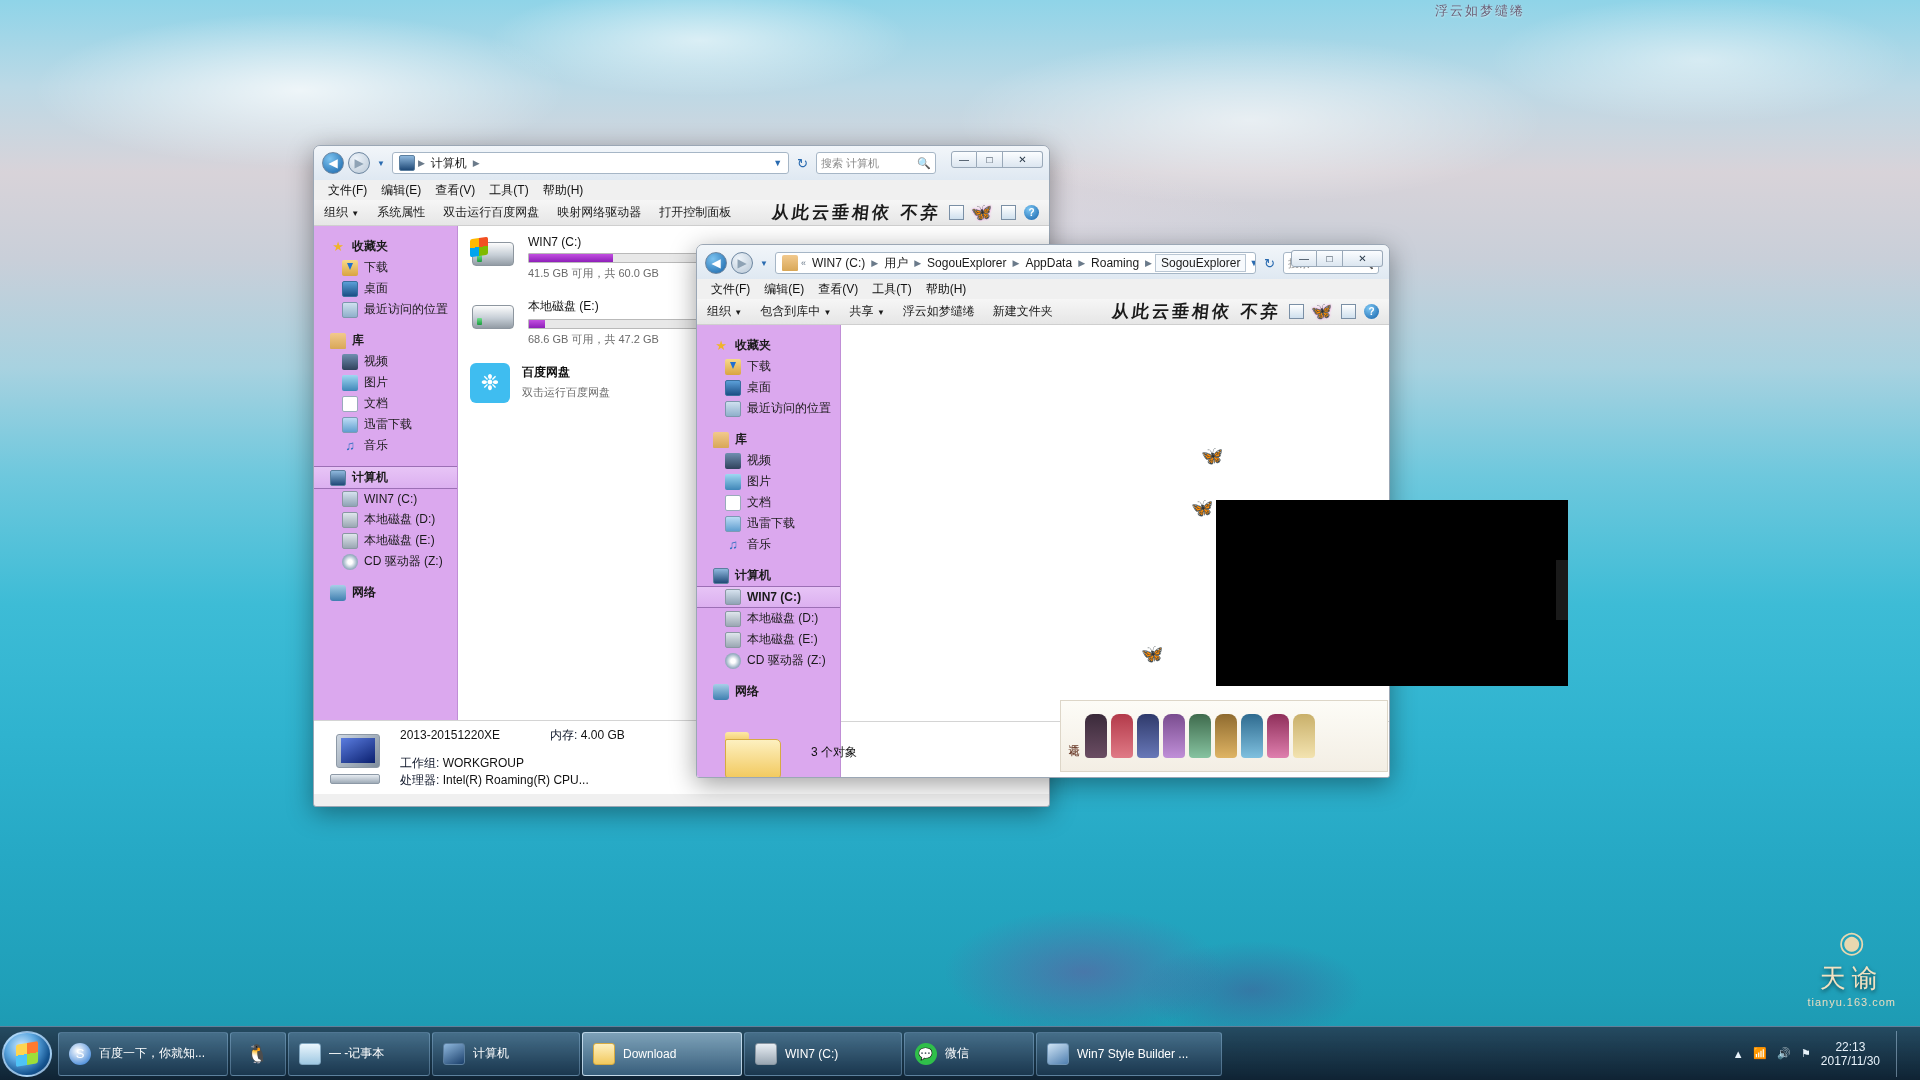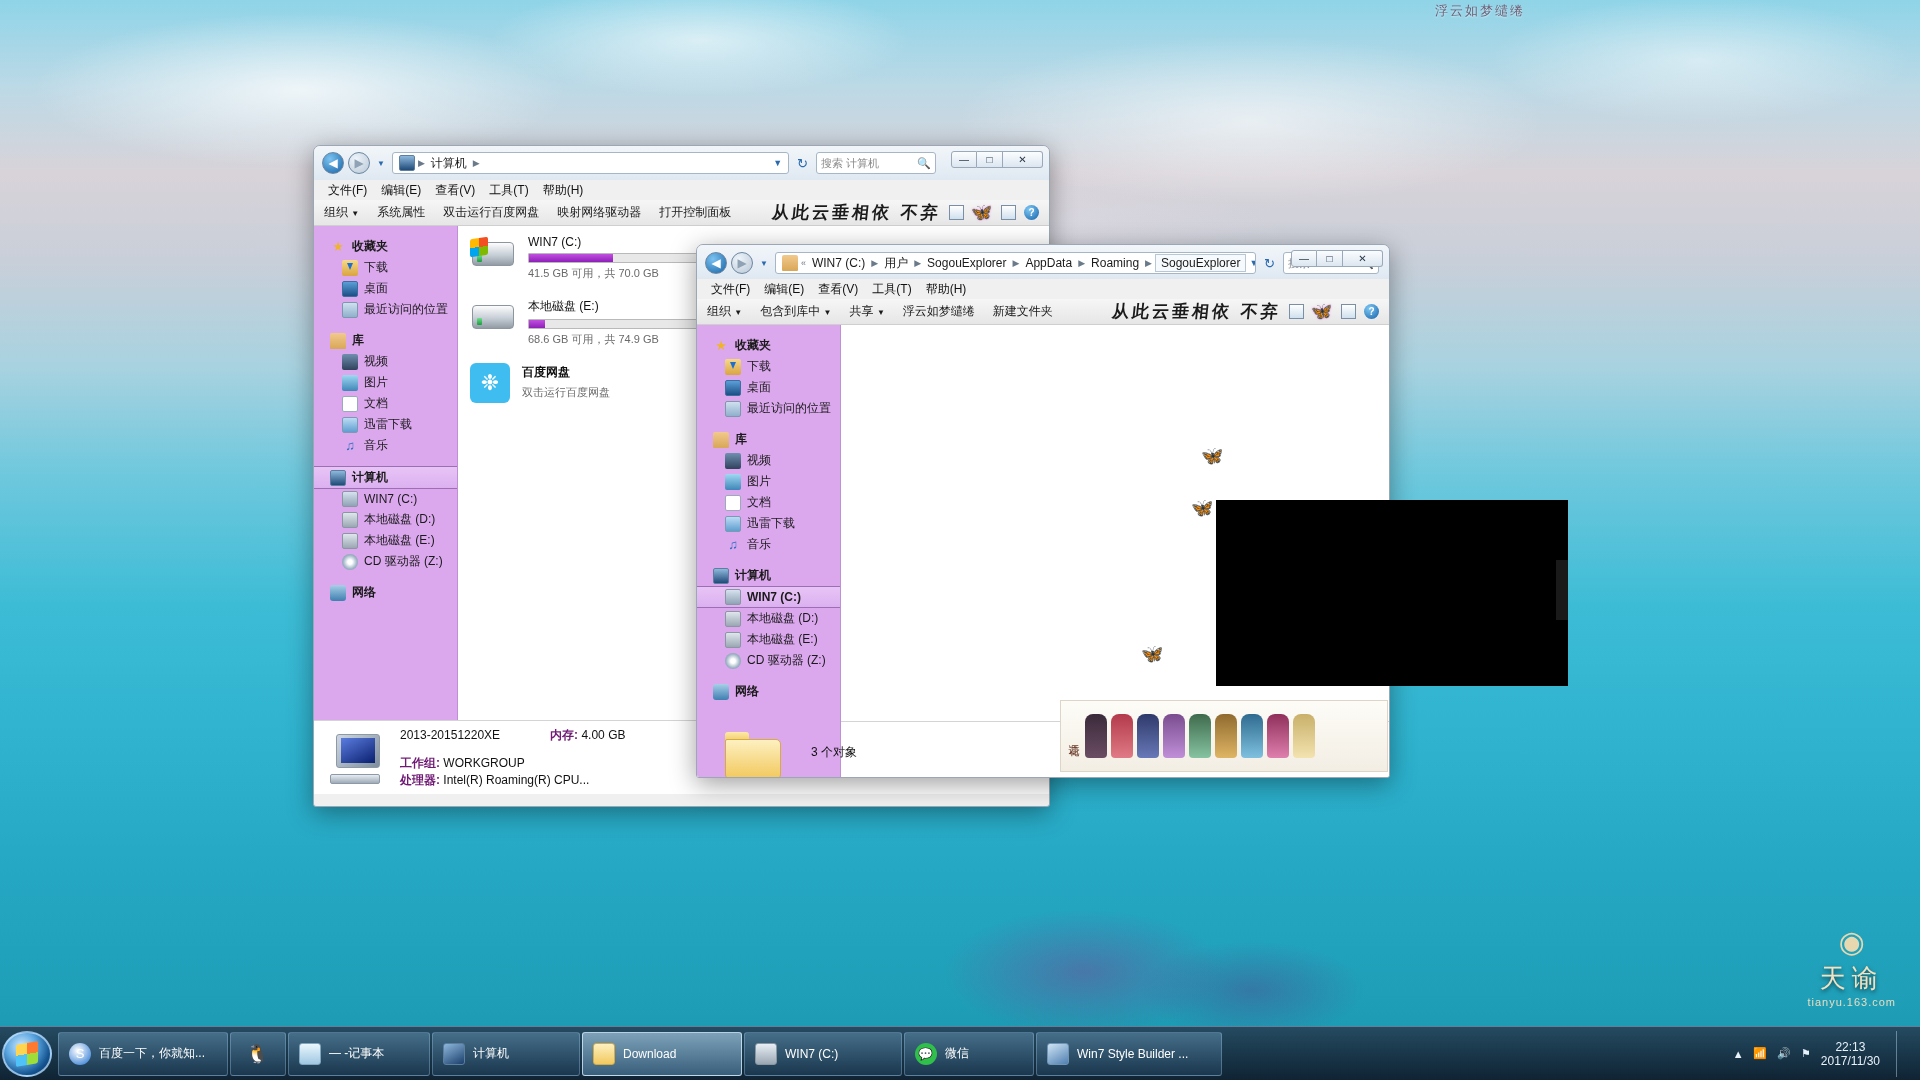--- a/index.html
+++ b/index.html
@@ -114,21 +114,21 @@
     gap:14px;padding:6px 10px;}
   .pc-img{width:62px;height:52px;position:relative;flex:none;}
   .pc-screen{position:absolute;left:12px;top:2px;width:44px;height:34px;border-radius:3px;
     background:linear-gradient(135deg,#cfd8e2,#7f8d9c);border:1px solid #8d99a6;}
   .pc-screen:after{content:"";position:absolute;left:4px;top:3px;right:4px;bottom:4px;
     background:linear-gradient(150deg,#5b7de0,#0a1f6e);}
   .pc-base{position:absolute;left:6px;bottom:0;width:50px;height:10px;border-radius:2px;
     background:linear-gradient(180deg,#e6ecf2,#9fabb7);border:1px solid #8d99a6;}
   .st-lines{font-size:12px;line-height:17px;}
   .st-row{display:flex;gap:50px;}
-  .lbl{color:#701a75;font-weight:bold;}
+  .lbl{color:#0f172a;}
   .val{color:#111;}
   .st-name{color:#111;}
   .col-head{display:flex;height:22px;align-items:center;border-bottom:1px solid #d6d6d6;
     background:linear-gradient(180deg,#fdfdfd,#f1f1f1);font-size:12px;color:#2a2a2a;}
   .col-head div{padding-left:8px;border-right:1px solid #dcdcdc;height:22px;line-height:22px;}
   .objcount{font-size:12px;color:#111;}
   
   .taskbar{position:absolute;left:0;bottom:0;width:1920px;height:54px;
     background:linear-gradient(180deg,rgba(38,62,84,.86),rgba(14,28,44,.94));
     border-top:1px solid rgba(180,220,255,.5);display:flex;align-items:center;}
@@ -302,33 +302,33 @@
       <div class="drive">
         <div class="drive-ico">
             <div class="hdd-img"></div>
             <div class="win-flag"></div>
           </div>
         <div class="drive-info">
           <div class="drive-name">WIN7 (C:)</div>
           <div class="bar">
               <i style="width:48%"></i>
             </div>
-          <div class="drive-sub"><span>41.5 GB 可用</span>，<span>共 70.0 GB</span></div>
+          <div class="drive-sub"><span>41.5 GB 可用</span>，<span>共 60.0 GB</span></div>
         </div>
       </div>
       <div class="drive">
         <div class="drive-ico">
             <div class="hdd-img"></div>
           </div>
         <div class="drive-info">
           <div class="drive-name">本地磁盘 (E:)</div>
           <div class="bar">
               <i style="width:9%"></i>
             </div>
-          <div class="drive-sub"><span>68.6 GB 可用</span>，<span>共 74.9 GB</span></div>
+          <div class="drive-sub"><span>68.6 GB 可用</span>，<span>共 47.2 GB</span></div>
         </div>
       </div>
       <div class="drive">
         <div class="netdisk-ico">❉</div>
         <div class="drive-info">
           <div class="drive-name" style="font-weight:bold">百度网盘</div>
           <div class="drive-sub">双击运行百度网盘</div>
         </div>
       </div>
     </div>

